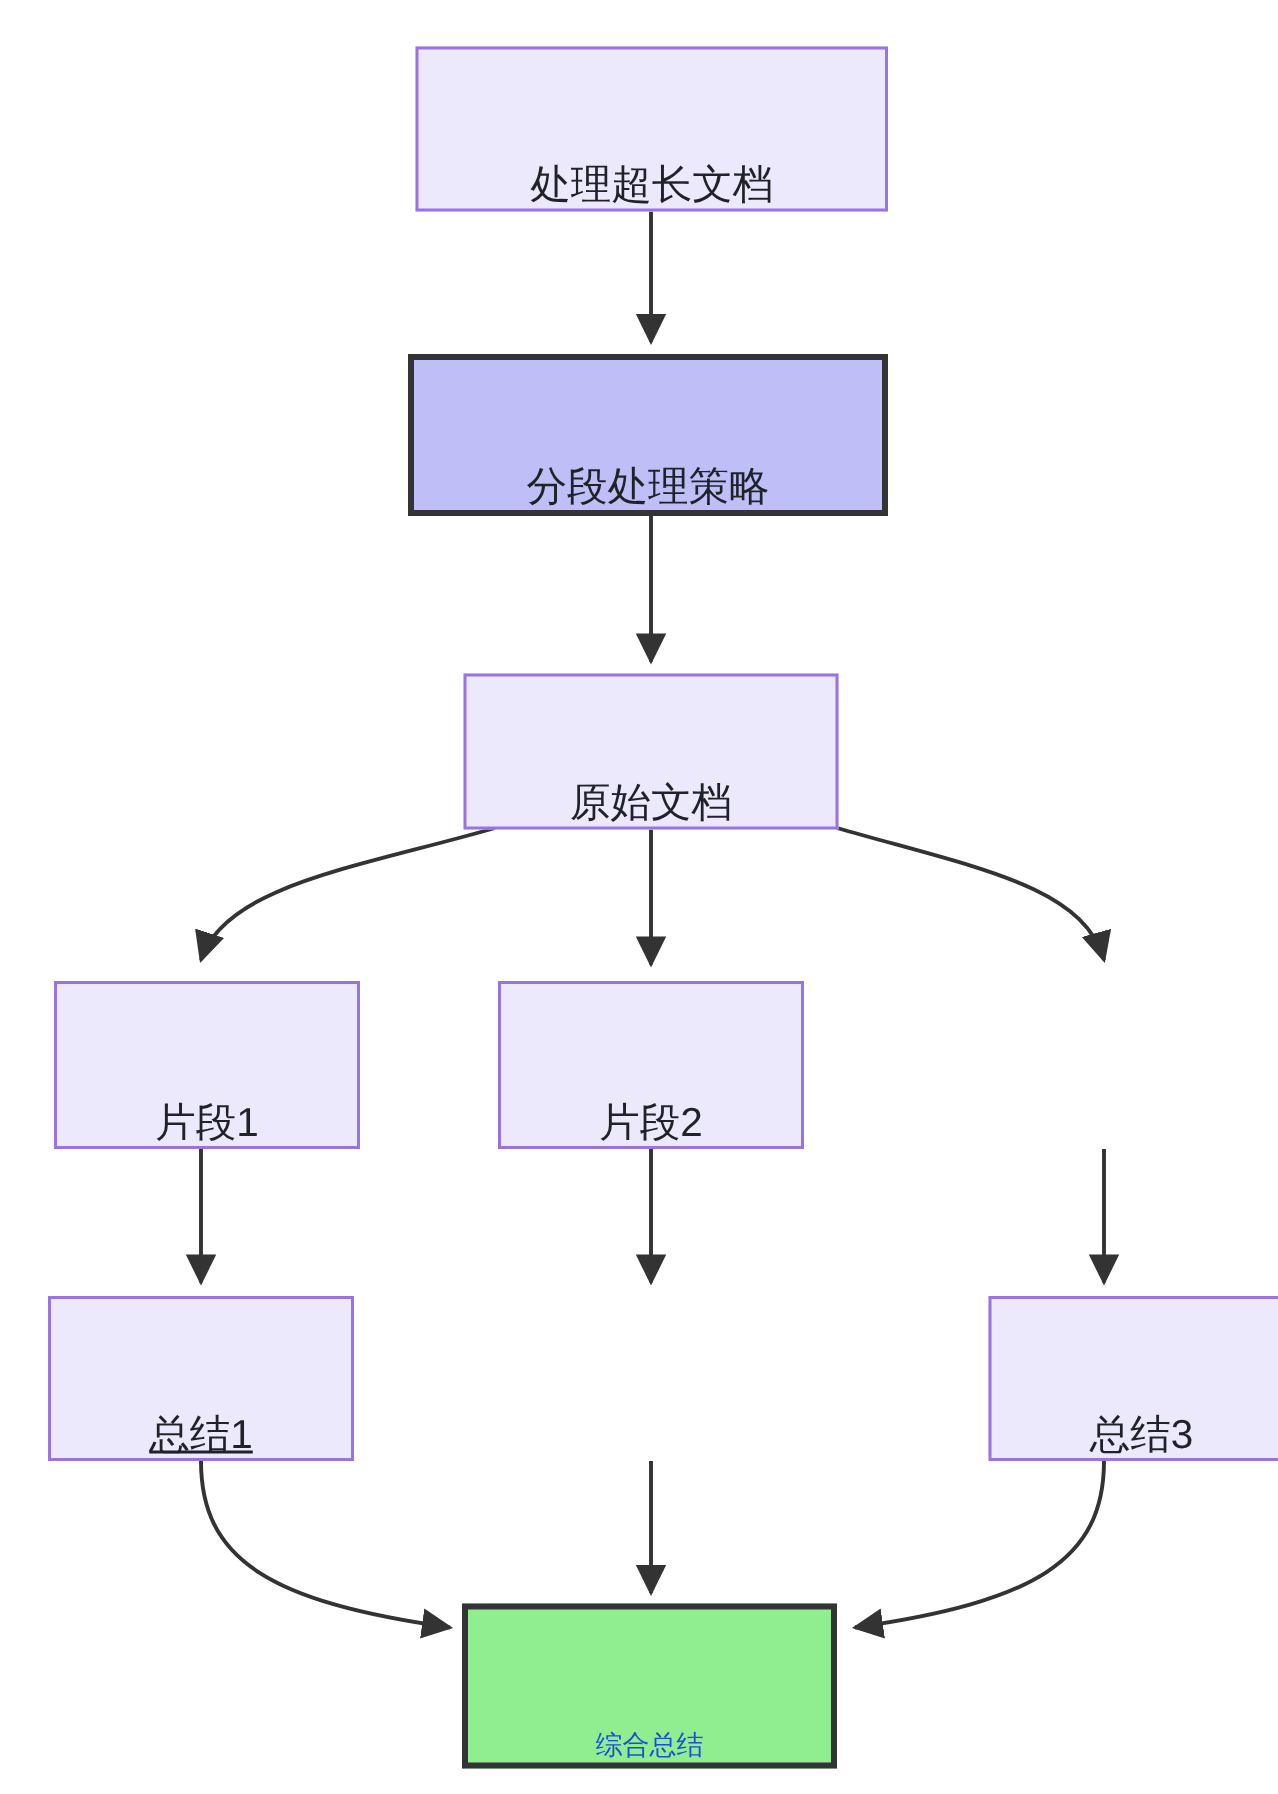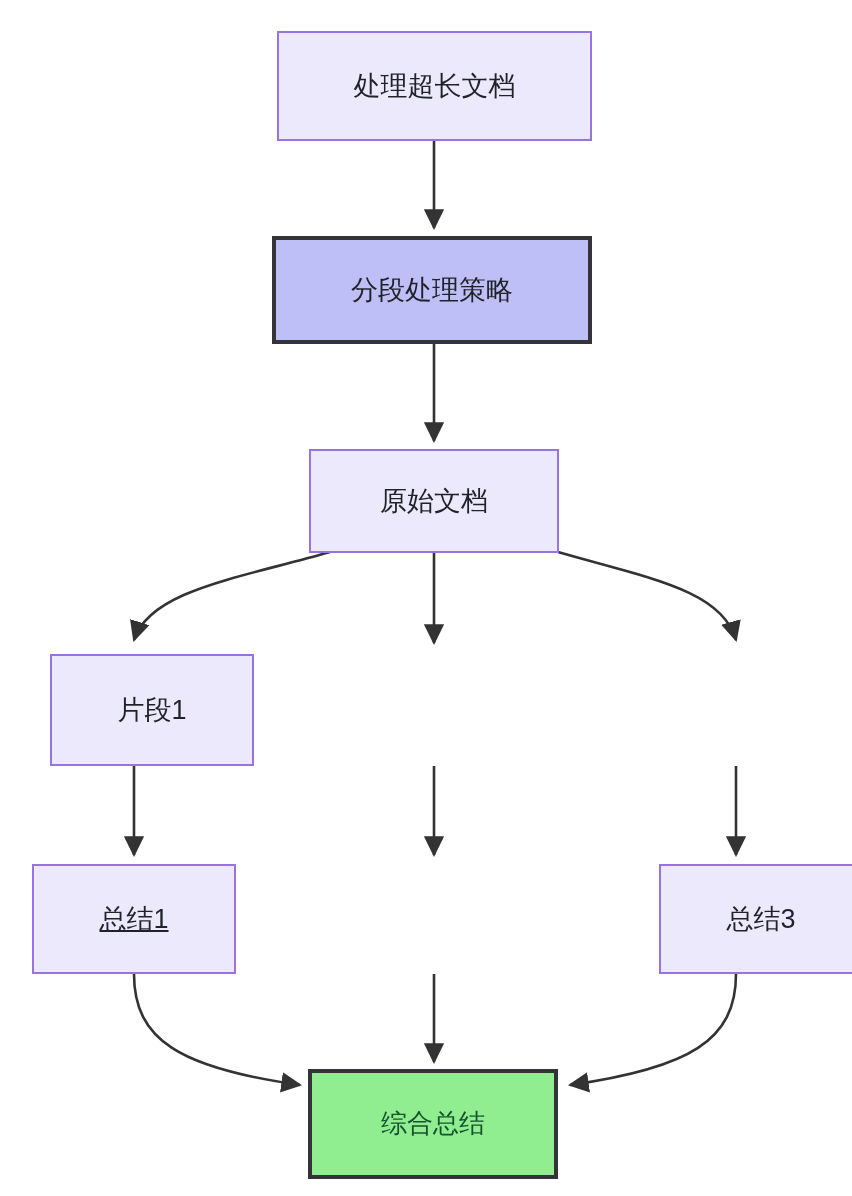--- a/index.html
+++ b/index.html
@@ -22,21 +22,21 @@
     left: 0;
     top: 0;
     width: 852px;
     height: 1196px;
     pointer-events: none;
   }
   .node {
     position: absolute;
     box-sizing: border-box;
     display: flex;
-    align-items: center;
+    align-items: flex-end;
     justify-content: center;
     text-align: center;
     line-height: 1.2;
     white-space: nowrap;
   }
   .node-label {
     display: block;
   }
   
   .node.plain {
@@ -49,22 +49,22 @@
   .node.highlight {
     background: #BFBFF8;
     border: 4px solid #333338;
     color: #1f2329;
     font-size: 27px;
   }
   
   .node.success {
     background: #90EE90;
     border: 4px solid #333338;
-    color: #14532d;
-    font-size: 26px;
+    color: #1d4ed8;
+    font-size: 18px;
   }
 </style>
 </head>
 <body>
 
 <div id="canvas">
 
   <svg id="edges" viewBox="0 0 852 1196">
     <defs>
       <marker id="arrowhead" markerWidth="9" markerHeight="9" refX="7.2" refY="4.5" orient="auto" markerUnits="strokeWidth">
@@ -100,24 +100,27 @@
   </div>
 
   <div class="node highlight" style="left:272px; top:236px; width:320px; height:108px;">
     <span class="node-label">分段处理策略</span>
   </div>
 
   <div class="node plain" style="left:309px; top:449px; width:250px; height:104px;">
     <span class="node-label">原始文档</span>
   </div>
 
-  <div class="node plain" style="left:50px; top:654px; width:204px; height:112px;">
+  <div class="node plain" style="left:36px; top:654px; width:204px; height:112px;">
     <span class="node-label">片段1</span>
   </div>
 
+  <div class="node plain" style="left:332px; top:654px; width:204px; height:112px;">
+    <span class="node-label">片段2</span>
+  </div>
 
 
   <div class="node plain" style="left:32px; top:864px; width:204px; height:110px;text-decoration:underline;">
     <span class="node-label">总结1</span>
   </div>
 
 
   <div class="node plain" style="left:659px; top:864px; width:204px; height:110px;">
     <span class="node-label">总结3</span>
   </div>

